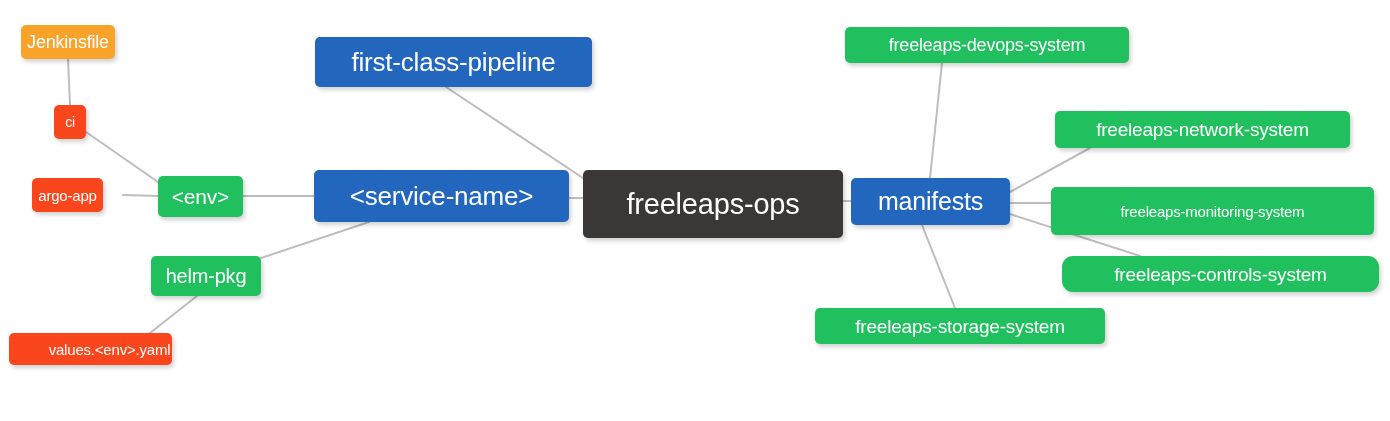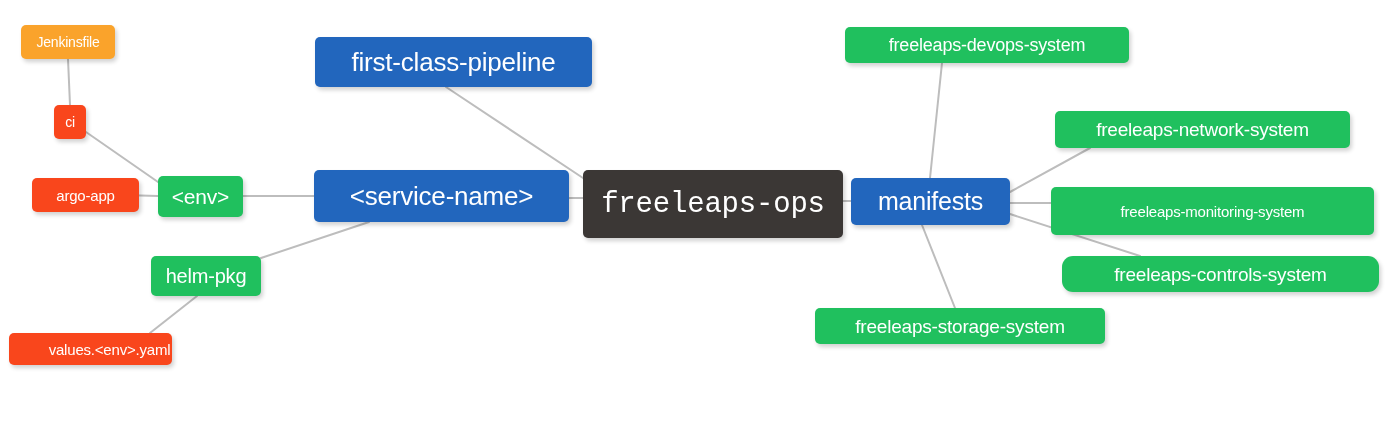--- a/index.html
+++ b/index.html
@@ -56,45 +56,45 @@
       <line x1="197" y1="296" x2="150" y2="333" stroke="#bdbdbd" stroke-width="2" stroke-linecap="round"></line>
       <line x1="569" y1="198" x2="583" y2="198" stroke="#bdbdbd" stroke-width="2" stroke-linecap="round"></line>
       <line x1="843" y1="201" x2="851" y2="201" stroke="#bdbdbd" stroke-width="2" stroke-linecap="round"></line>
       <line x1="930" y1="178" x2="942" y2="63" stroke="#bdbdbd" stroke-width="2" stroke-linecap="round"></line>
       <line x1="1010" y1="192" x2="1090" y2="148" stroke="#bdbdbd" stroke-width="2" stroke-linecap="round"></line>
       <line x1="1010" y1="203" x2="1051" y2="203" stroke="#bdbdbd" stroke-width="2" stroke-linecap="round"></line>
       <line x1="1010" y1="214" x2="1140" y2="256" stroke="#bdbdbd" stroke-width="2" stroke-linecap="round"></line>
       <line x1="922" y1="225" x2="955" y2="308" stroke="#bdbdbd" stroke-width="2" stroke-linecap="round"></line>
     </svg>
   <div id="node-layer">
-      <div class="node" style="left: 21px; top: 25px; width: 94px; height: 34px; background: rgb(250, 163, 43); font-size: 14px; border-radius: 5px;">
+      <div class="node" style="left: 21px; top: 25px; width: 94px; height: 34px; background: rgb(250, 163, 43); font-size: 18px; border-radius: 5px;">
         <span class="node-label">Jenkinsfile</span>
       </div>
       <div class="node" style="left: 54px; top: 105px; width: 32px; height: 34px; background: rgb(249, 70, 28); font-size: 14px; border-radius: 5px;">
         <span class="node-label">ci</span>
       </div>
-      <div class="node" style="left: 32px; top: 178px; width: 107px; height: 34px; background: rgb(249, 70, 28); font-size: 15px; border-radius: 5px;">
+      <div class="node" style="left: 32px; top: 178px; width: 71px; height: 34px; background: rgb(249, 70, 28); font-size: 15px; border-radius: 5px;">
         <span class="node-label">argo-app</span>
       </div>
       <div class="node" style="left: 158px; top: 176px; width: 85px; height: 41px; background: rgb(32, 192, 94); font-size: 21px; border-radius: 5px;">
         <span class="node-label">&lt;env&gt;</span>
       </div>
       <div class="node" style="left: 314px; top: 170px; width: 255px; height: 52px; background: rgb(34, 102, 189); font-size: 26px; border-radius: 5px;">
         <span class="node-label">&lt;service-name&gt;</span>
       </div>
       <div class="node" style="left: 315px; top: 37px; width: 277px; height: 50px; background: rgb(34, 102, 189); font-size: 26px; border-radius: 5px; text-align: center;">
         <span class="node-label">first-class-pipeline</span>
       </div>
       <div class="node" style="left: 151px; top: 256px; width: 110px; height: 40px; background: rgb(32, 192, 94); font-size: 20px; border-radius: 5px;">
         <span class="node-label">helm-pkg</span>
       </div>
       <div class="node" style="left: 9px; top: 333px; width: 163px; height: 32px; background: rgb(249, 70, 28); font-size: 15px; border-radius: 5px; padding-left: 48px;">
         <span class="node-label">values.&lt;env&gt;.yaml</span>
       </div>
-      <div class="node" style="left: 583px; top: 170px; width: 260px; height: 68px; background: rgb(59, 55, 53); font-size: 29px; border-radius: 5px; font-family: Liberation Mono, monospace;">
+      <div class="node" style="left: 583px; top: 170px; width: 260px; height: 68px; background: rgb(59, 55, 53); font-size: 29px; border-radius: 5px;">
         <span class="node-label">freeleaps-ops</span>
       </div>
       <div class="node" style="left: 851px; top: 178px; width: 159px; height: 47px; background: rgb(34, 102, 189); font-size: 25px; border-radius: 5px;">
         <span class="node-label">manifests</span>
       </div>
       <div class="node" style="left: 801px; top: 27px; width: 284px; height: 36px; background: rgb(32, 192, 94); font-size: 18px; border-radius: 5px; margin-left: 44px;">
         <span class="node-label">freeleaps-devops-system</span>
       </div>
       <div class="node" style="left: 1055px; top: 111px; width: 295px; height: 37px; background: rgb(32, 192, 94); font-size: 19px; border-radius: 5px;">
         <span class="node-label">freeleaps-network-system</span>

